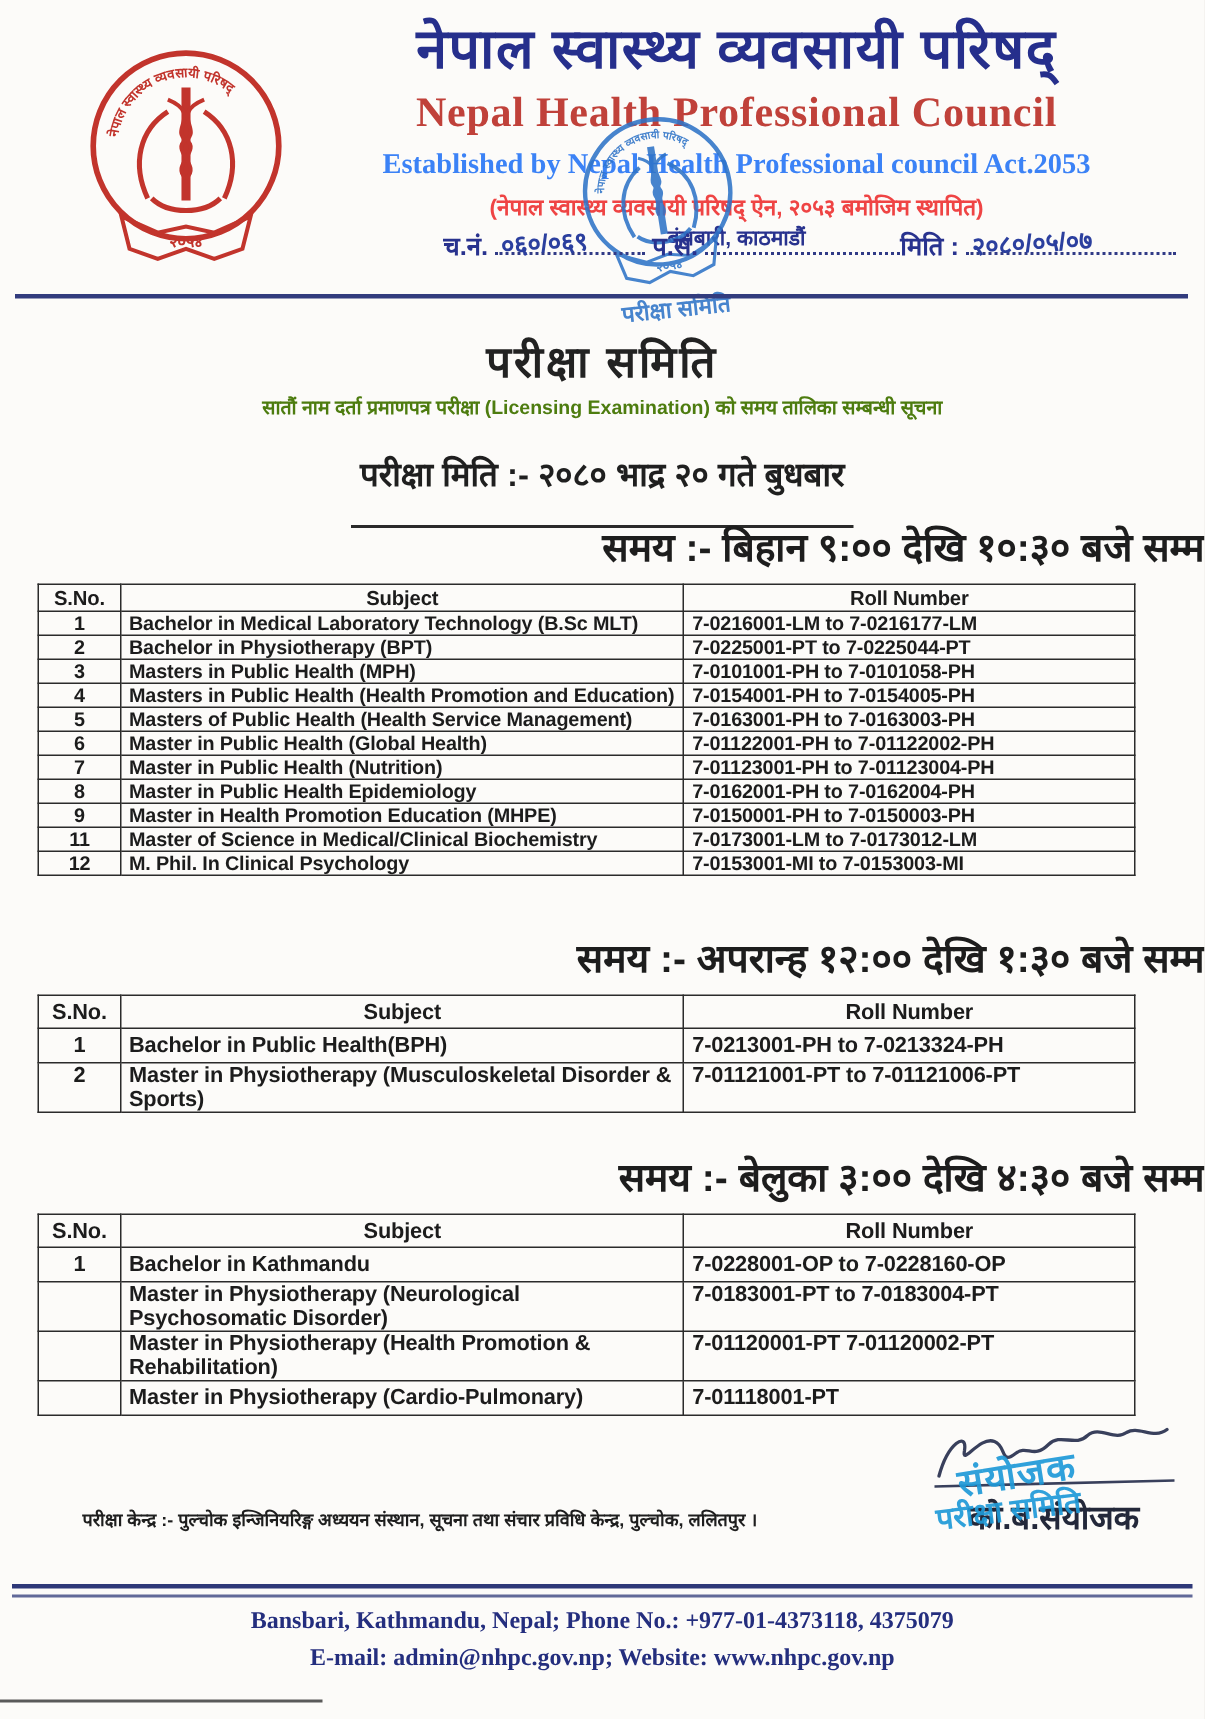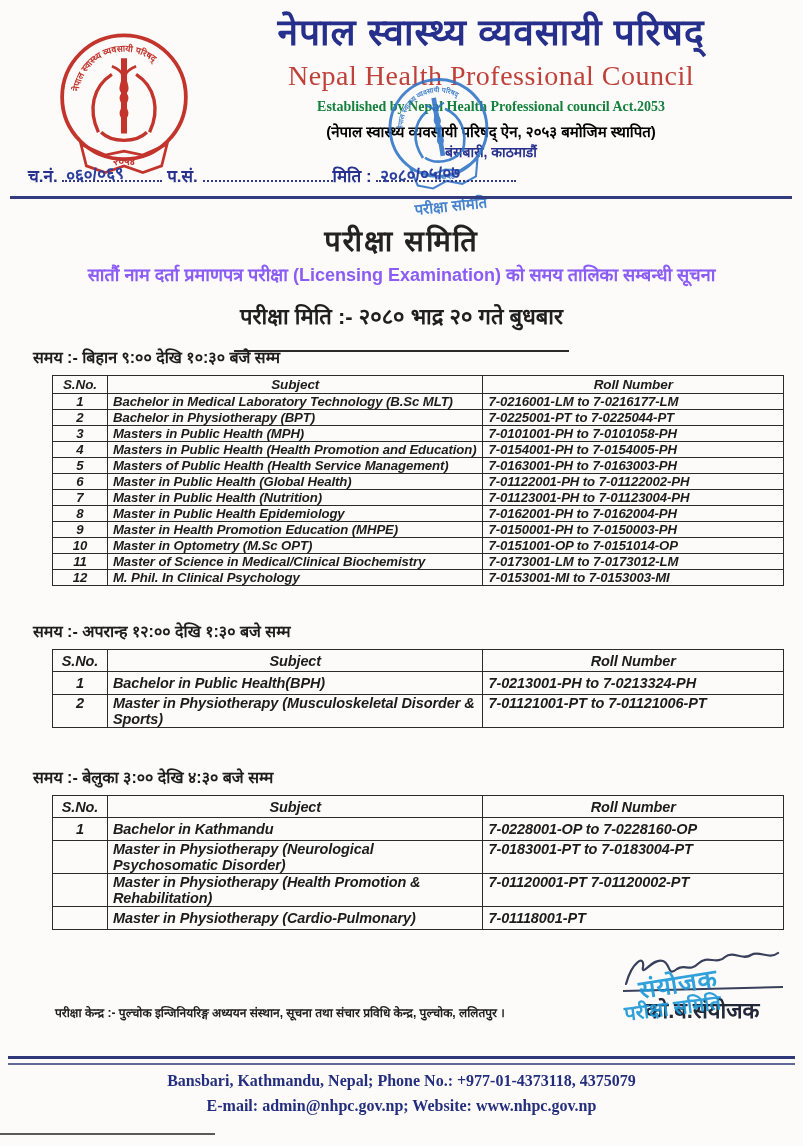--- a/index.html
+++ b/index.html
@@ -9,55 +9,55 @@
     position:relative; width:803px; height:1146px;
     background:#fcfbf9; overflow:hidden;
   }
 
   
   .logo-wrap { position:absolute; left:56px; top:26px; width:136px; height:156px; color:#c2342c; }
   .seal-svg { display:block; width:100%; height:100%; }
 
   .titles { position:absolute; left:196px; top:12px; width:590px; text-align:center; }
   .t-np   { font-size:37px; font-weight:bold; color:#262f8c; letter-spacing:1px; line-height:1.15; }
-  .t-en   { font-family:"Liberation Serif", serif; font-size:28px; font-weight:normal; color:#c0413a; margin-top:5px; letter-spacing:0.5px; }
-  .t-est  { font-family:"Liberation Serif", serif; font-size:14px; font-weight:bold; color:#15803d; margin-top:7px; }
-  .t-paren{ font-size:15px; font-weight:bold; color:#000000; margin-top:6px; }
+  .t-en   { font-family:"Liberation Serif", serif; font-size:28px; font-weight:bold; color:#c0413a; margin-top:5px; letter-spacing:0.5px; }
+  .t-est  { font-family:"Liberation Serif", serif; font-size:19px; font-weight:bold; color:#3b82f6; margin-top:7px; }
+  .t-paren{ font-size:15px; font-weight:bold; color:#ef4444; margin-top:6px; }
   .t-addr { font-size:14px; font-weight:bold; color:#28328e; margin-top:1px; }
 
   .stamp1 { position:absolute; left:366px; top:72px; width:150px; text-align:center;
             color:#2f74c8; opacity:0.88; transform:rotate(-9deg); }
   .stamp1 .seal-svg { width:142px; height:122px; margin:0 auto; }
   .stamp1-label { font-size:15px; font-weight:bold; color:#2f74c8; margin-top:2px; transform:rotate(3deg); }
 
   
-  .refline { position:absolute; top:164px; left:28px; width:756px; display:flex;
-             justify-content:flex-start; align-items:flex-end;
+  .refline { position:absolute; top:152px; left:28px; width:756px; display:flex;
+             justify-content:flex-end; align-items:flex-end;
              font-size:17px; font-weight:bold; color:#28328e; }
   .dots { display:inline-block; border-bottom:2px dotted #303a86; height:6px; }
   .hand-over { position:relative; display:inline-block; }
   .hand-over .hand { position:absolute; left:4px; bottom:2px; white-space:nowrap;
                      color:#2b3f9e; font-size:17px; font-weight:bold; transform:rotate(-3deg); }
   .rule { position:absolute; left:10px; top:196px; width:782px; height:3px; background:#323c7e; }
 
   
   .h-committee { position:absolute; top:220px; left:0; width:100%; text-align:center;
                  font-size:29px; font-weight:bold; color:#222; letter-spacing:2px; }
   .h-subject   { position:absolute; top:262px; left:0; width:100%; text-align:center;
-                 font-size:18px; font-weight:bold; color:#8b5cf6; }
+                 font-size:13px; font-weight:bold; color:#4d7c0f; }
   .h-examdate  { position:absolute; top:300px; left:0; width:100%; text-align:center; }
   .h-examdate span { display:inline-block; font-size:22px; font-weight:bold; color:#1f1f1f;
                  border-bottom:2.5px solid #2a2a2a; padding:0 6px 20px 6px; }
 
   
   .session { position:absolute; left:0; width:100%; }
   .s1 { top:346px; } .s2 { top:620px; } .s3 { top:766px; }
-  .session h2 { text-align:left; font-size:16px; font-weight:bold; color:#1d1d1d; margin-bottom:7px;margin-left:33px; }
-  table.tbl { border-collapse:collapse; margin-left:52px; width:732px;
-              font-size:13.2px; font-weight:bold; color:#1c1c1c; letter-spacing:-0.1px;font-style:italic; }
+  .session h2 { text-align:right; font-size:26px; font-weight:bold; color:#1d1d1d; margin-bottom:7px; }
+  table.tbl { border-collapse:collapse; margin-left:25px; width:732px;
+              font-size:13.2px; font-weight:bold; color:#1c1c1c; letter-spacing:-0.1px; }
   .tbl th, .tbl td { border:1.6px solid #2b2b2b; padding:0 5px; vertical-align:middle; }
   .tbl th { text-align:center; font-size:13.5px; height:18px; }
   .tbl td { height:16px; }
   .tbl td.sno { text-align:center; width:55px; }
   .tbl td.subj { width:376px; }
   .tbl td.roll { width:301px; }
   .s2 .tbl th { height:22px; font-size:14.5px; }
   .s2 .tbl td, .s3 .tbl td { height:23px; font-size:14.5px; }
   .s3 .tbl th { height:22px; font-size:14.5px; }
 
@@ -192,25 +192,20 @@
             <td class="sno">8</td>
             <td class="subj">Master in Public Health Epidemiology</td>
             <td class="roll">7-0162001-PH to 7-0162004-PH</td>
           </tr>
       <tr>
             <td class="sno">9</td>
             <td class="subj">Master in Health Promotion Education (MHPE)</td>
             <td class="roll">7-0150001-PH to 7-0150003-PH</td>
           </tr>
       <tr>
-            <td class="sno">10</td>
-            <td class="subj">Master in Optometry (M.Sc OPT)</td>
-            <td class="roll">7-0151001-OP to 7-0151014-OP</td>
-          </tr>
-      <tr>
             <td class="sno">11</td>
             <td class="subj">Master of Science in Medical/Clinical Biochemistry</td>
             <td class="roll">7-0173001-LM to 7-0173012-LM</td>
           </tr>
       <tr>
             <td class="sno">12</td>
             <td class="subj">M. Phil. In Clinical Psychology</td>
             <td class="roll">7-0153001-MI to 7-0153003-MI</td>
           </tr>
     </tbody>

